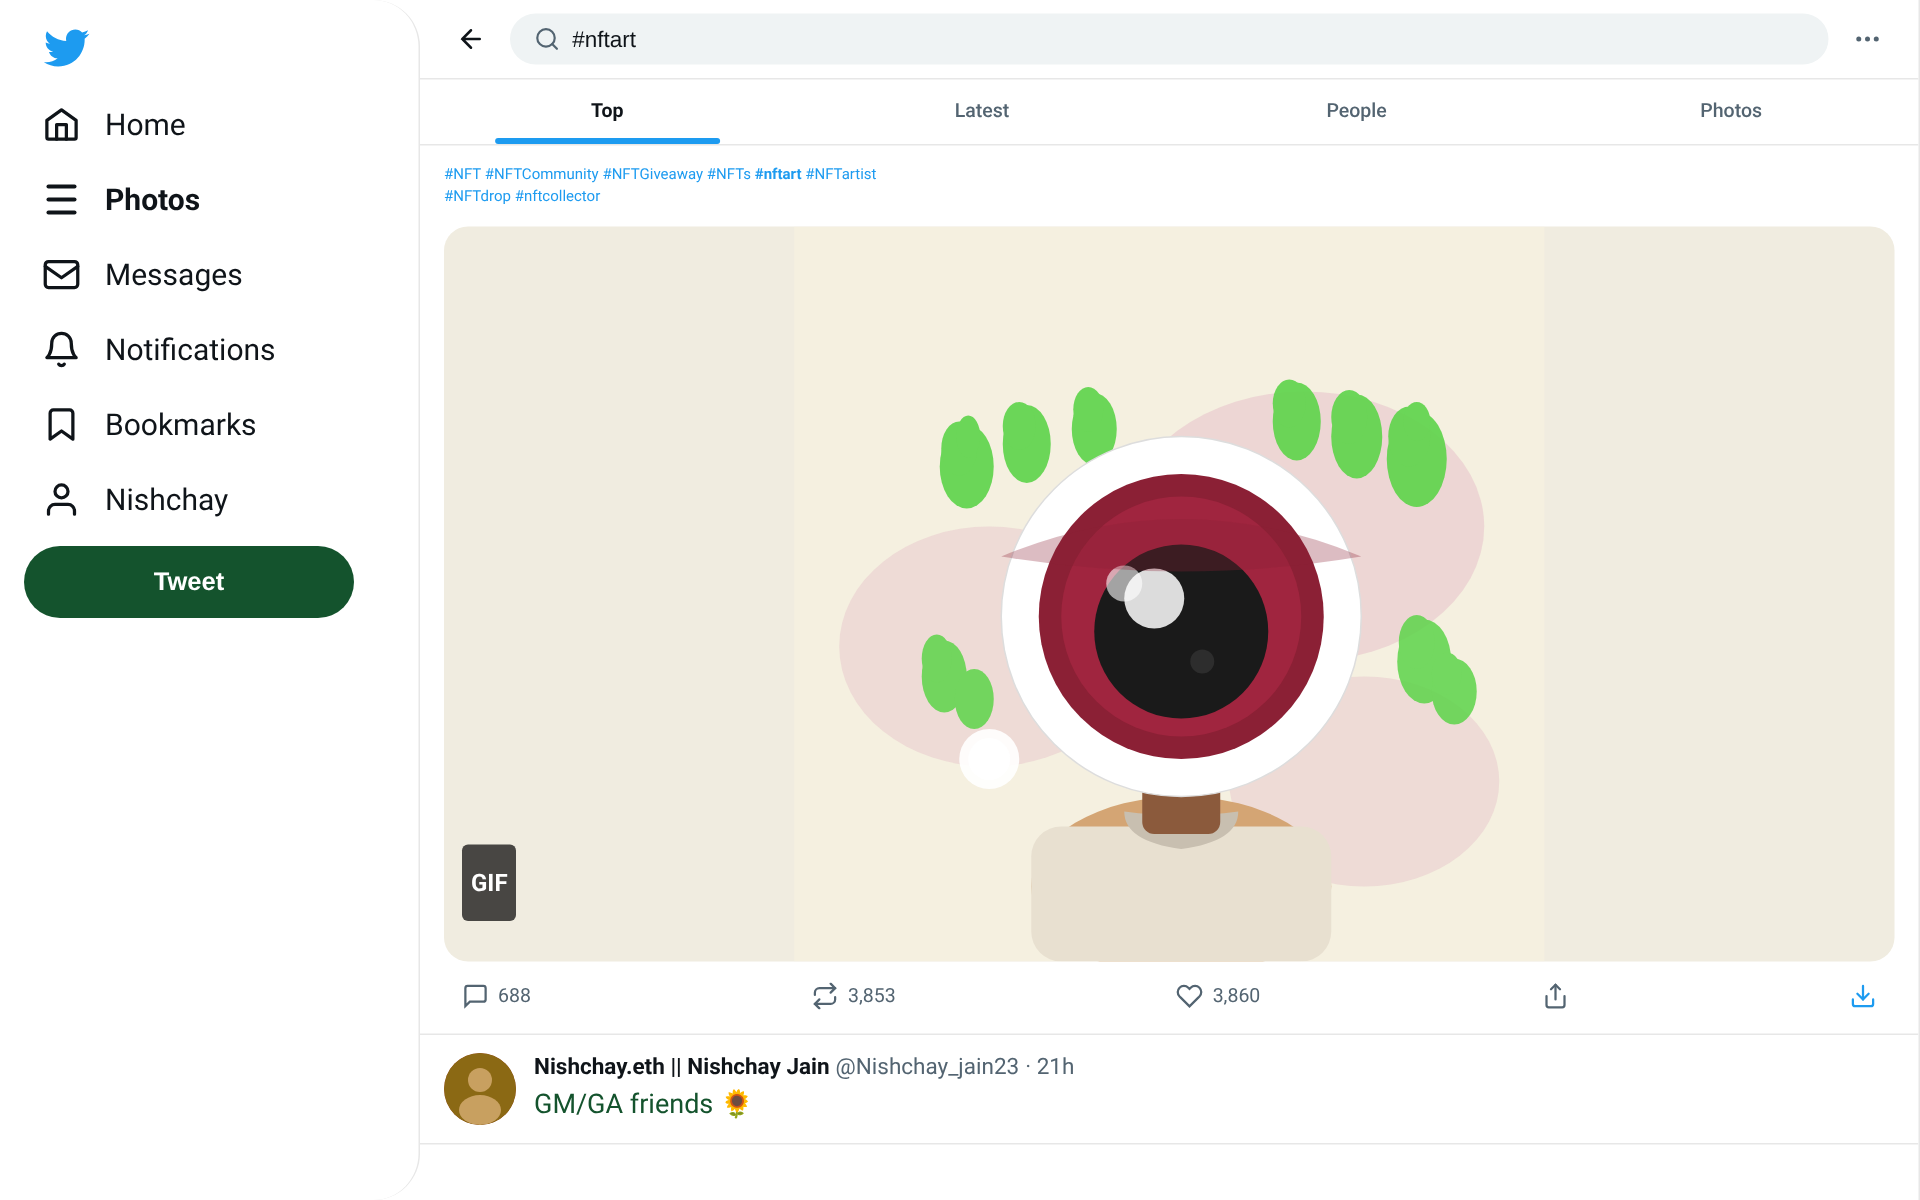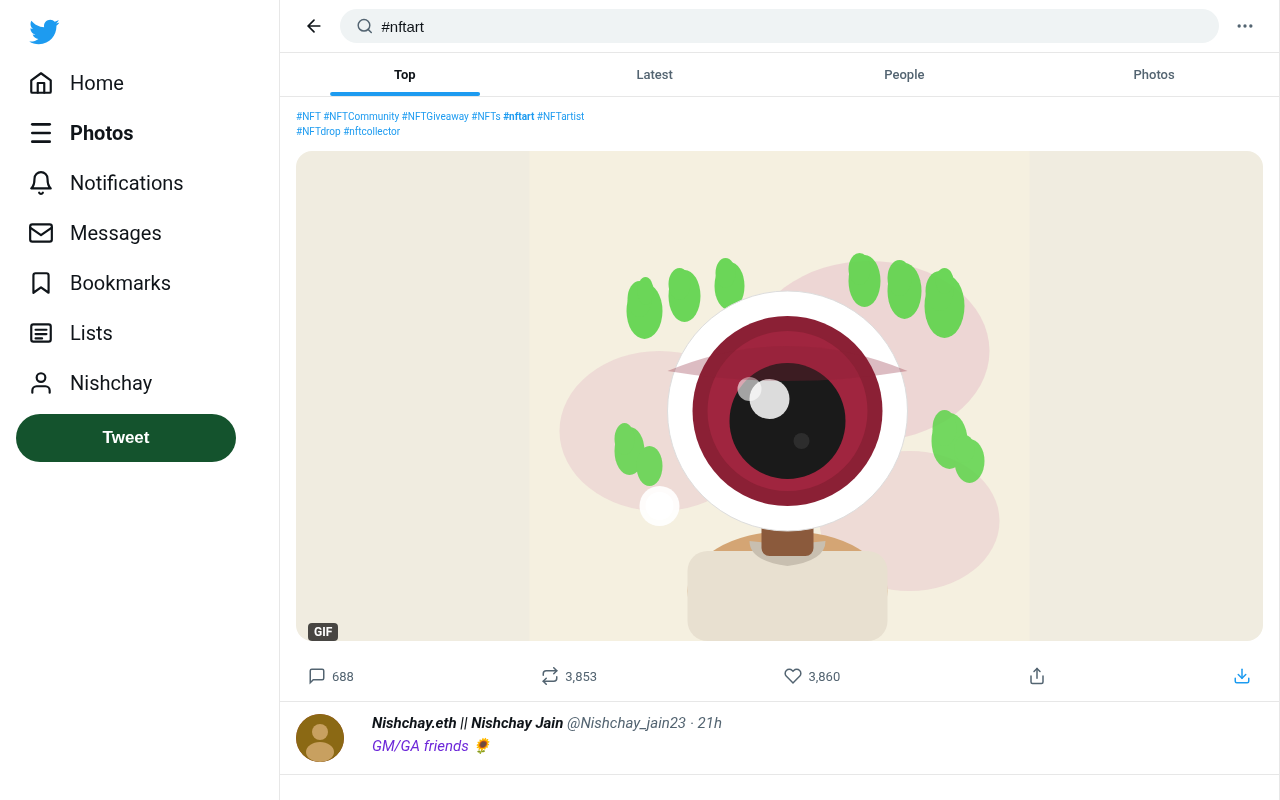--- a/index.html
+++ b/index.html
@@ -9,20 +9,21 @@
     .sidebar {
       width: 640px;
       max-width: 280px;
       min-width: 240px;
       padding: 8px 16px;
       display: flex;
       flex-direction: column;
       border-right: 1px solid #e7e7e7;
       height: 100%;
       background: #fff;
+      border-radius: 31px;
     }
 
     .sidebar-logo {
       padding: 8px 12px;
       margin-bottom: 4px;
     }
 
     .sidebar-logo svg {
       width: 32px;
       height: 32px;
@@ -196,57 +197,56 @@
       width: 100%;
       border-radius: 16px;
       overflow: hidden;
       background: #f0ece0;
       position: relative;
       height: 490px;
     }
 
     .gif-badge {
       position: absolute;
-      bottom: 0;
+      bottom: 27px;
       left: 12px;
       background: rgba(0,0,0,0.7);
       color: #fff;
-      font-size: 12px;
+      font-size: 16px;
       font-weight: 700;
-      padding: 2px 6px;
+      padding: 16px 6px;
       border-radius: 4px;
     }
 
     
     .tweet-actions {
       display: flex;
       align-items: center;
       justify-content: space-between;
-      margin-top: 22px;
+      margin-top: 10px;
       padding: 0 4px;
     }
 
     .action-item {
       display: flex;
       align-items: center;
       gap: 6px;
       color: #536471;
       font-size: 13px;
       cursor: pointer;
       padding: 4px 8px;
       border-radius: 9999px;
     }
 
     
     .tweet-preview {
       padding: 12px 16px;
       display: flex;
-      gap: 28px;
+      gap: 12px;
       border-bottom: 1px solid #e7e7e7;
-      font-style: italic;
     }
 
     .avatar {
       width: 48px;
       height: 48px;
       border-radius: 50%;
       background: linear-gradient(135deg, #a0522d, #8b4513);
       flex-shrink: 0;
       overflow: hidden;
       display: flex;
@@ -274,22 +274,22 @@
 
     .tweet-handle {
       color: #536471;
     }
 
     .tweet-time {
       color: #536471;
     }
 
     .tweet-text {
-      font-size: 15px;
-      color: #6d28d9;
+      font-size: 18px;
+      color: #14532d;
       line-height: 1.4;
     }
 
     
     .feed::-webkit-scrollbar { width: 0; }
 
     
     svg { display: block; }
   </style>
 </head>
@@ -321,57 +321,46 @@
           <line x1="4" y1="12" x2="20" y2="12"></line>
           <line x1="4" y1="20" x2="20" y2="20"></line>
         </svg>
       </span>
       <span class="nav-label">Photos</span>
     </div>
 
     <div class="nav-item">
       <span class="nav-icon">
         <svg width="26" height="26" viewBox="0 0 24 24" fill="none" stroke="#0f1419" stroke-width="2" stroke-linecap="round" stroke-linejoin="round">
-          <path d="M18 8A6 6 0 006 8c0 7-3 9-3 9h18s-3-2-3-9"></path>
-          <path d="M13.73 21a2 2 0 01-3.46 0"></path>
+          <rect x="2" y="4" width="20" height="16" rx="2"></rect>
+          <path d="M2 7l10 7 10-7"></path>
         </svg>
       </span>
-      <span class="nav-label">Notifications</span>
+      <span class="nav-label">Messages</span>
     </div>
 
     <div class="nav-item">
       <span class="nav-icon">
         <svg width="26" height="26" viewBox="0 0 24 24" fill="none" stroke="#0f1419" stroke-width="2" stroke-linecap="round" stroke-linejoin="round">
-          <rect x="2" y="4" width="20" height="16" rx="2"></rect>
-          <path d="M2 7l10 7 10-7"></path>
+          <path d="M18 8A6 6 0 006 8c0 7-3 9-3 9h18s-3-2-3-9"></path>
+          <path d="M13.73 21a2 2 0 01-3.46 0"></path>
         </svg>
       </span>
-      <span class="nav-label">Messages</span>
+      <span class="nav-label">Notifications</span>
     </div>
 
     <div class="nav-item">
       <span class="nav-icon">
         <svg width="26" height="26" viewBox="0 0 24 24" fill="none" stroke="#0f1419" stroke-width="2" stroke-linecap="round" stroke-linejoin="round">
           <path d="M19 21l-7-5-7 5V5a2 2 0 012-2h10a2 2 0 012 2v16z"></path>
         </svg>
       </span>
       <span class="nav-label">Bookmarks</span>
     </div>
 
-    <div class="nav-item">
-      <span class="nav-icon">
-        <svg width="26" height="26" viewBox="0 0 24 24" fill="none" stroke="#0f1419" stroke-width="2" stroke-linecap="round">
-          <rect x="3" y="4" width="18" height="16" rx="2"></rect>
-          <line x1="7" y1="9" x2="17" y2="9"></line>
-          <line x1="7" y1="13" x2="17" y2="13"></line>
-          <line x1="7" y1="17" x2="13" y2="17"></line>
-        </svg>
-      </span>
-      <span class="nav-label">Lists</span>
-    </div>
 
     <div class="nav-item">
       <span class="nav-icon">
         <svg width="26" height="26" viewBox="0 0 24 24" fill="none" stroke="#0f1419" stroke-width="2" stroke-linecap="round" stroke-linejoin="round">
           <path d="M20 21v-2a4 4 0 00-4-4H8a4 4 0 00-4 4v2"></path>
           <circle cx="12" cy="7" r="4"></circle>
         </svg>
       </span>
       <span class="nav-label">Nishchay</span>
     </div>

